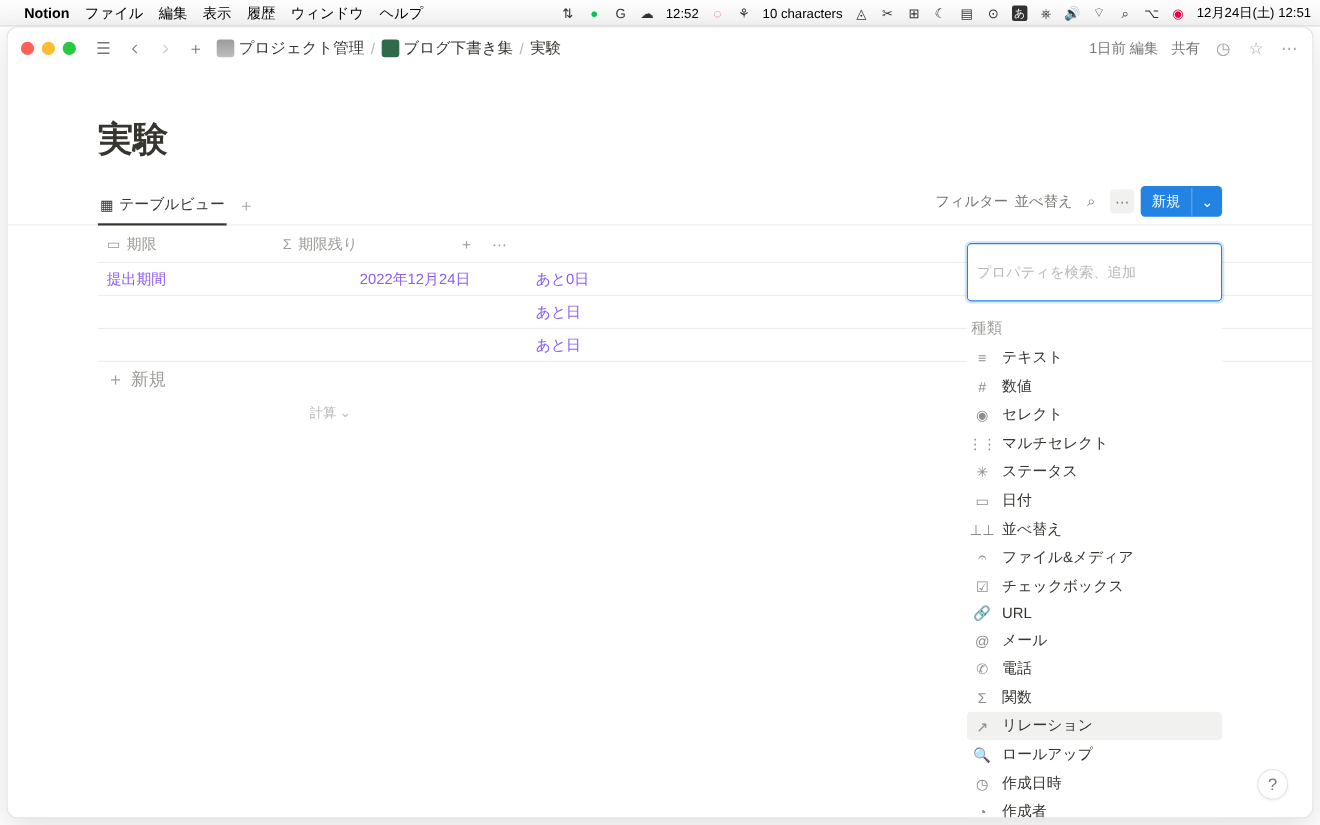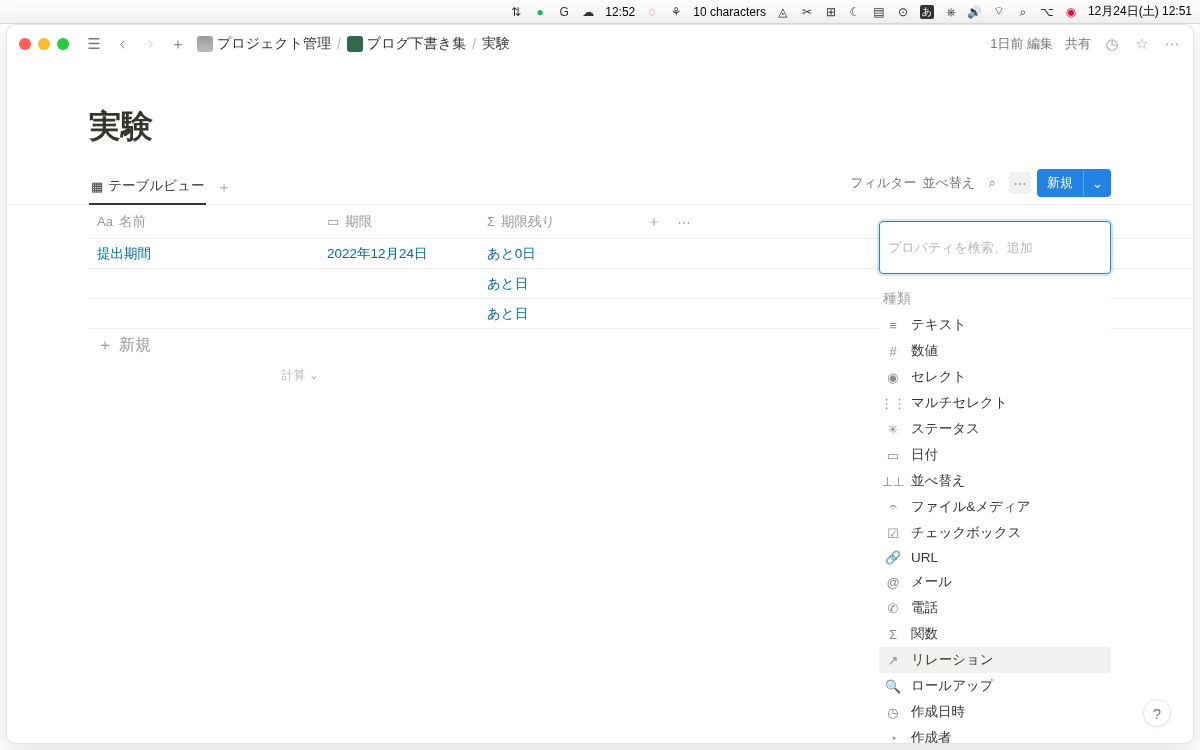--- a/index.html
+++ b/index.html
@@ -42,21 +42,21 @@
 .vr-icon { width: 22px; height: 22px; display: inline-flex; align-items: center; justify-content: center; border-radius: 4px; cursor: pointer; }
 .vr-icon.boxed { background: #f1f1ef; }
 .new-btn { display: flex; align-items: center; background: #2383e2; color: #fff; border-radius: 4px; overflow: hidden; cursor: pointer; font-size: 13px; }
 .new-btn span:first-child { padding: 5px 10px; }
 .new-btn .caret { padding: 5px 8px; border-left: 1px solid rgba(255,255,255,0.3); }
 
 
 .dbtable { margin-left: 82px; }
 .thead, .trow { display: flex; align-items: center; border-bottom: 1px solid #ededec; font-size: 13.5px; }
 .thead { color: #9b9b97; height: 34px; }
-.trow { color: #0369a1; height: 30px; }
+.trow { color: #8b5cf6; height: 30px; }
 .th, .td { padding: 0 8px; display: flex; align-items: center; gap: 6px; }
 .c-name { width: 230px; }
 .c-date { width: 160px; }
 .c-rem { width: 160px; }
 .c-add { width: 30px; justify-content: center; color: #9b9b97; cursor: pointer; }
 .c-dots { width: 30px; justify-content: center; color: #9b9b97; cursor: pointer; }
 .th svg, .th .pico { color: #9b9b97; }
 .pico { font-size: 13px; }
 .newrow { color: #9b9b97; height: 32px; padding: 0 8px; display: flex; align-items: center; gap: 6px; cursor: pointer; }
 .calc { color: #b8b8b6; font-size: 12px; padding: 6px 0 0; width: 230px; text-align: right; }
@@ -73,20 +73,30 @@
 .prop-item.hover { background: #f1f1ef; }
 .prop-ico { width: 16px; display: inline-flex; justify-content: center; color: #8d8d89; font-size: 13px; }
 
 
 .help-btn { position: absolute; right: 22px; bottom: 16px; width: 28px; height: 28px; border-radius: 50%; border: 1px solid #e5e5e5; display: flex; align-items: center; justify-content: center; color: #787774; font-size: 15px; cursor: pointer; background: #fff; box-shadow: 0 1px 3px rgba(0,0,0,0.06); }
 </style>
 </head>
 <body>
 
 <div class="menubar">
+  <div class="menubar-left">
+    <span class="apple-icon"></span>
+    <span class="bold">Notion</span>
+    <span>ファイル</span>
+    <span>編集</span>
+    <span>表示</span>
+    <span>履歴</span>
+    <span>ウィンドウ</span>
+    <span>ヘルプ</span>
+  </div>
   <div class="menubar-right">
     <span class="mbicon">⇅</span>
     <span class="mbicon" style="color:#06c755">●</span>
     <span class="mbicon">G</span>
     <span class="mbicon">☁</span>
     <span>12:52</span>
     <span class="mbicon" style="color:#d33">◌</span>
     <span class="mbicon">⚘</span>
     <span>10 characters</span>
     <span class="mbicon">◬</span>
@@ -165,24 +175,20 @@
         <span class="vr-icon boxed">⋯</span>
         <div class="new-btn">
           <span>新規</span>
           <span class="caret">⌄</span>
         </div>
       </div>
     </div>
 
     <div class="dbtable">
       <div class="thead">
-        <div class="th c-name">
-            <span class="pico">Aa</span>
-            <span>名前</span>
-          </div>
         <div class="th c-date">
             <span class="pico">▭</span>
             <span>期限</span>
           </div>
         <div class="th c-rem">
             <span class="pico">Σ</span>
             <span>期限残り</span>
           </div>
         <div class="th c-add">＋</div>
         <div class="th c-dots">⋯</div>

